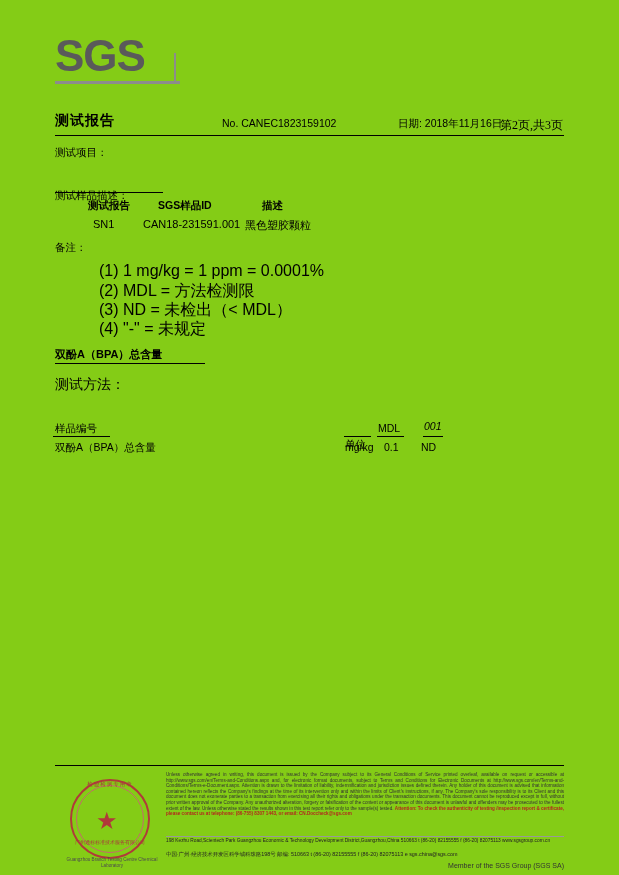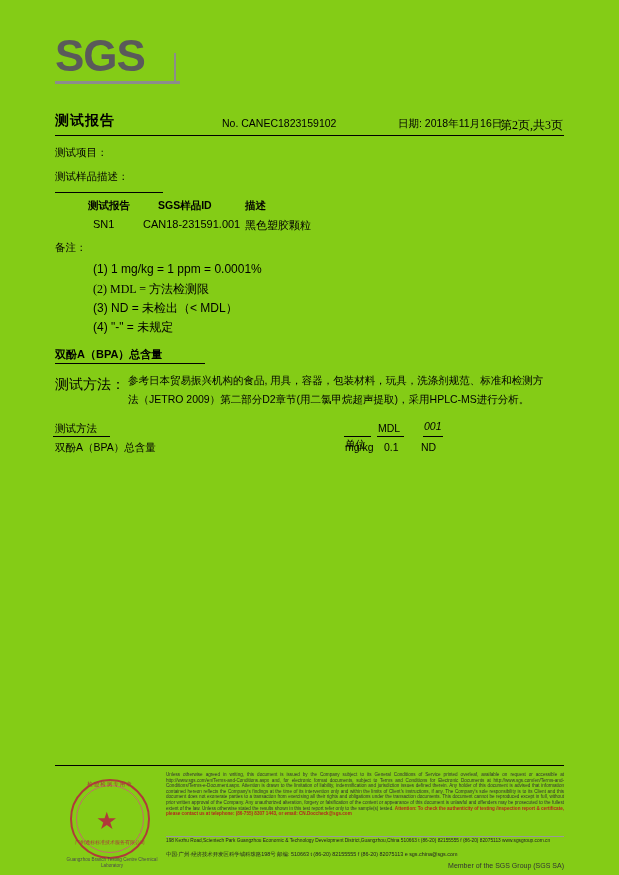--- a/index.html
+++ b/index.html
@@ -93,60 +93,60 @@
     background: #000;
   }
 
   
   .lbl {
     position: absolute;
     font-size: 10.5px;
     white-space: nowrap;
   }
   .result-label { left: 55px; top: 146px; }
-  .sample-desc  { left: 55px; top: 170px; }
+  .sample-desc  { left: 55px; top: 189px; }
   .note-label   { left: 55px; top: 241px; }
 
   .hr-under-sampledesc {
     position: absolute;
     left: 55px;
     top: 192px;
     width: 108px;
     height: 1px;
     background: #000;
   }
 
   
   .tbl-head {
     position: absolute;
     font-size: 10.5px;
     font-weight: bold;
     white-space: nowrap;
   }
   .th-no   { left: 88px;  top: 199px; }
   .th-id   { left: 158px; top: 199px; }
-  .th-desc { left: 245px; top: 199px; }
+  .th-desc { left: 262px; top: 199px; }
   .tbl-cell {
     position: absolute;
     font-size: 11px;
     white-space: nowrap;
   }
   .td-no   { left: 93px;  top: 218px; }
   .td-id   { left: 143px; top: 218px; }
   .td-desc { left: 245px; top: 218px; }
 
   
   .note {
     position: absolute;
-    left: 93px;
-    font-size: 12px;
+    left: 99px;
+    font-size: 16px;
     white-space: nowrap;
   }
   .note1 { top: 262px; }
-  .note2 { top: 281px; font-family: Liberation Serif, serif; }
+  .note2 { top: 281px; }
   .note3 { top: 300px; }
   .note4 { top: 319px; }
 
   
   .section-title {
     position: absolute;
     left: 55px;
     top: 347px;
     font-size: 11px;
     font-weight: bold;
@@ -371,24 +371,22 @@
   <div class="lbl note-label">备注：</div>
   <div class="note note1">(1) 1 mg/kg = 1 ppm = 0.0001%</div>
   <div class="note note2">(2) MDL = 方法检测限</div>
   <div class="note note3">(3) ND = 未检出（&lt; MDL）</div>
   <div class="note note4">(4) "-" = 未规定</div>
 
   <div class="section-title">双酚A（BPA）总含量</div>
   <div class="section-underline"></div>
 
   <div class="method-label">测试方法：</div>
-  <div class="method-line ml1">参考日本贸易振兴机构的食品, 用具，容器，包装材料，玩具，洗涤剂规范、标准和检测方</div>
-  <div class="method-line ml2">法（JETRO 2009）第二部分D2章节(用二氯甲烷超声提取)，采用HPLC-MS进行分析。</div>
-
-  <div class="res-hdr rh-item">测试方法</div>
+
+  <div class="res-hdr rh-item">样品编号</div>
   <div class="res-hdr rh-unit">单位</div>
   <div class="res-hdr rh-mdl">MDL</div>
   <div class="res-hdr rh-001">001</div>
 
   <div class="res-hdr-rule rr-item"></div>
   <div class="res-hdr-rule rr-unit"></div>
   <div class="res-hdr-rule rr-mdl"></div>
   <div class="res-hdr-rule rr-001"></div>
 
   <div class="res-cell rc-item">双酚A（BPA）总含量</div>

